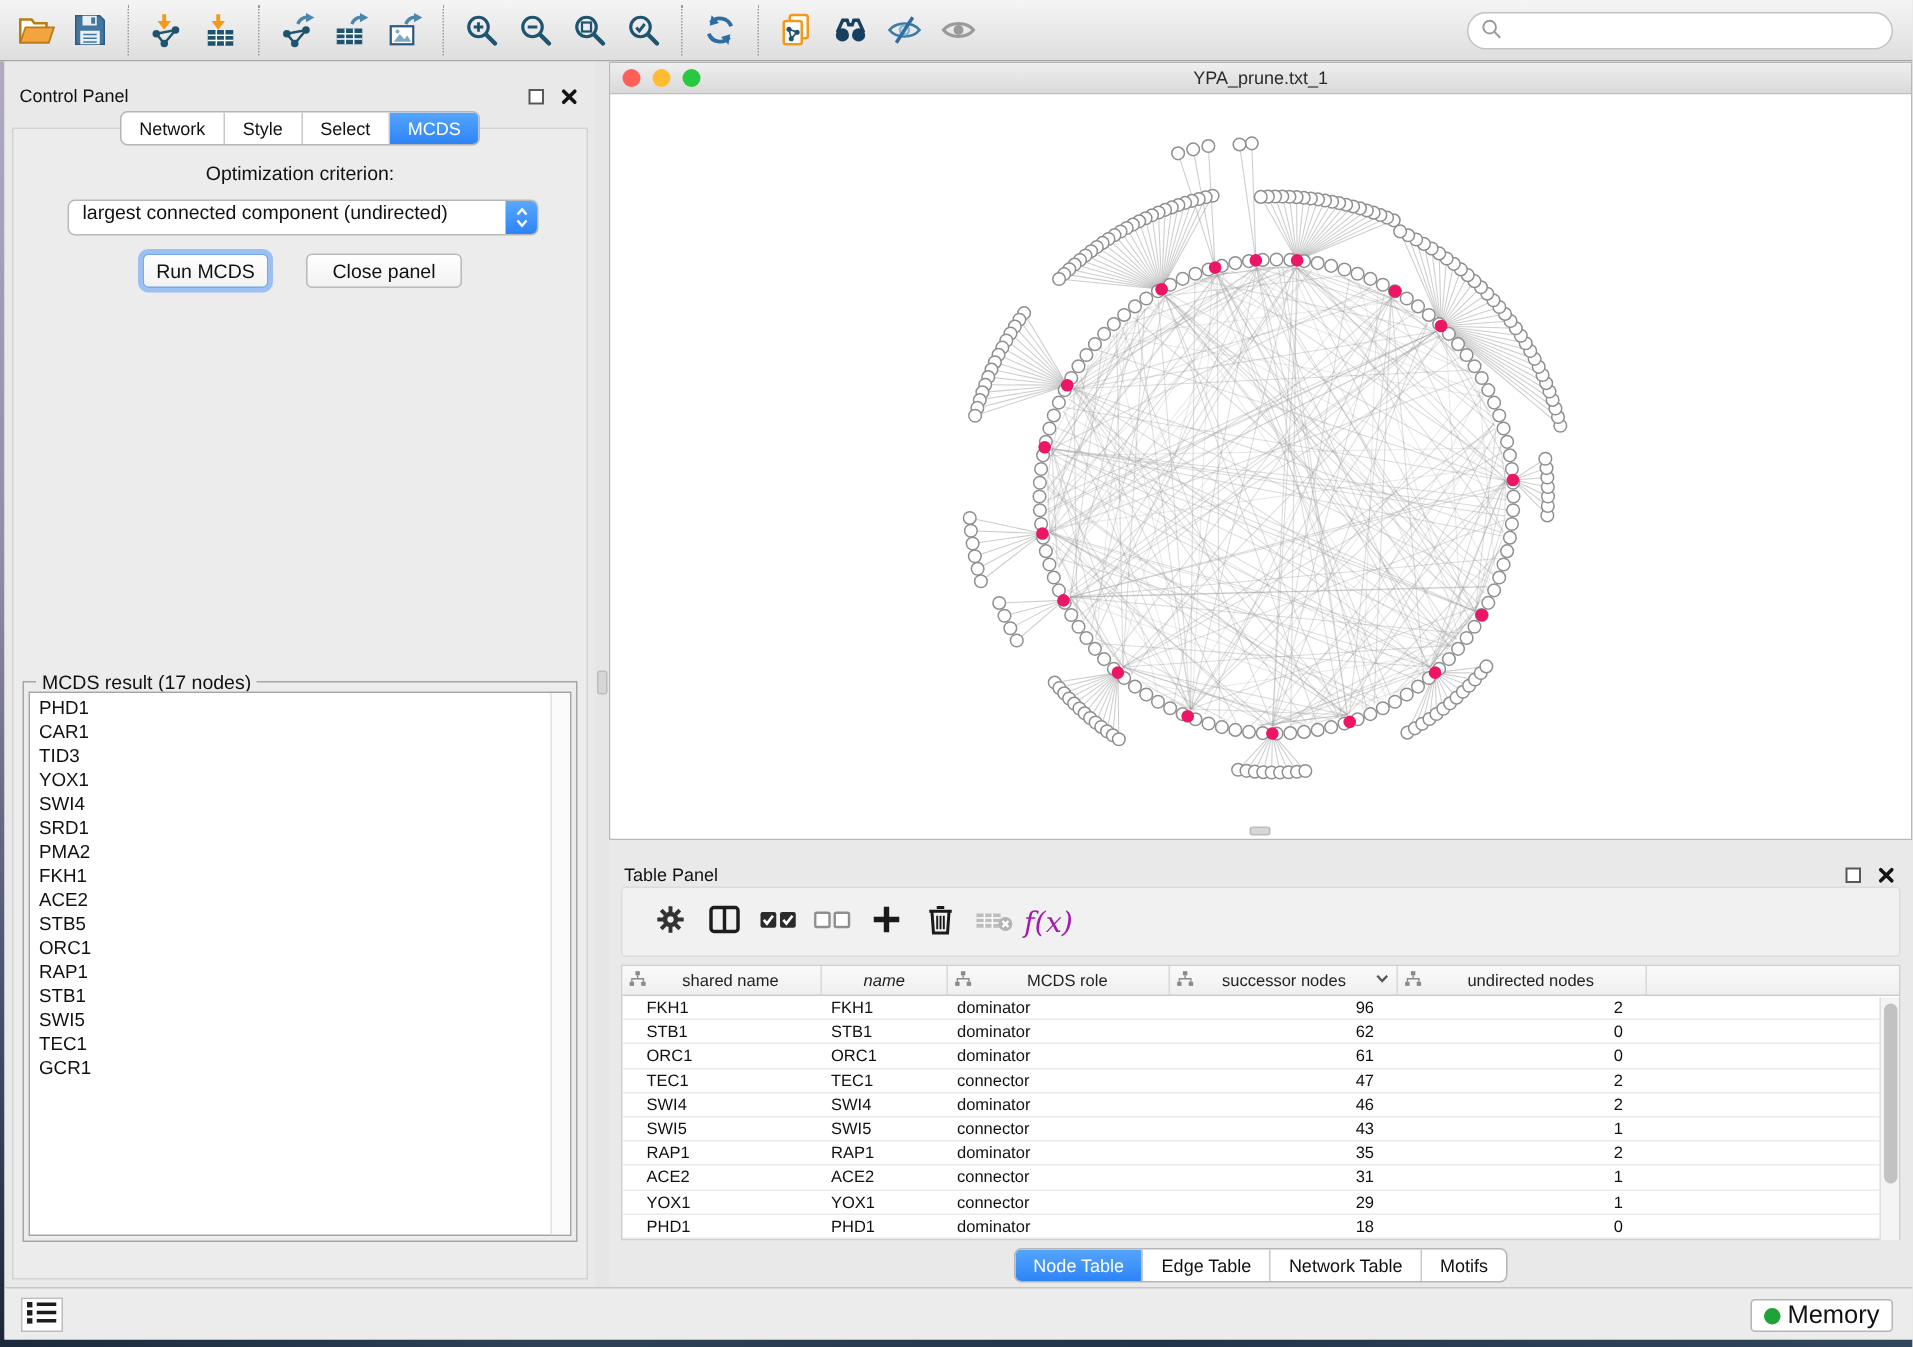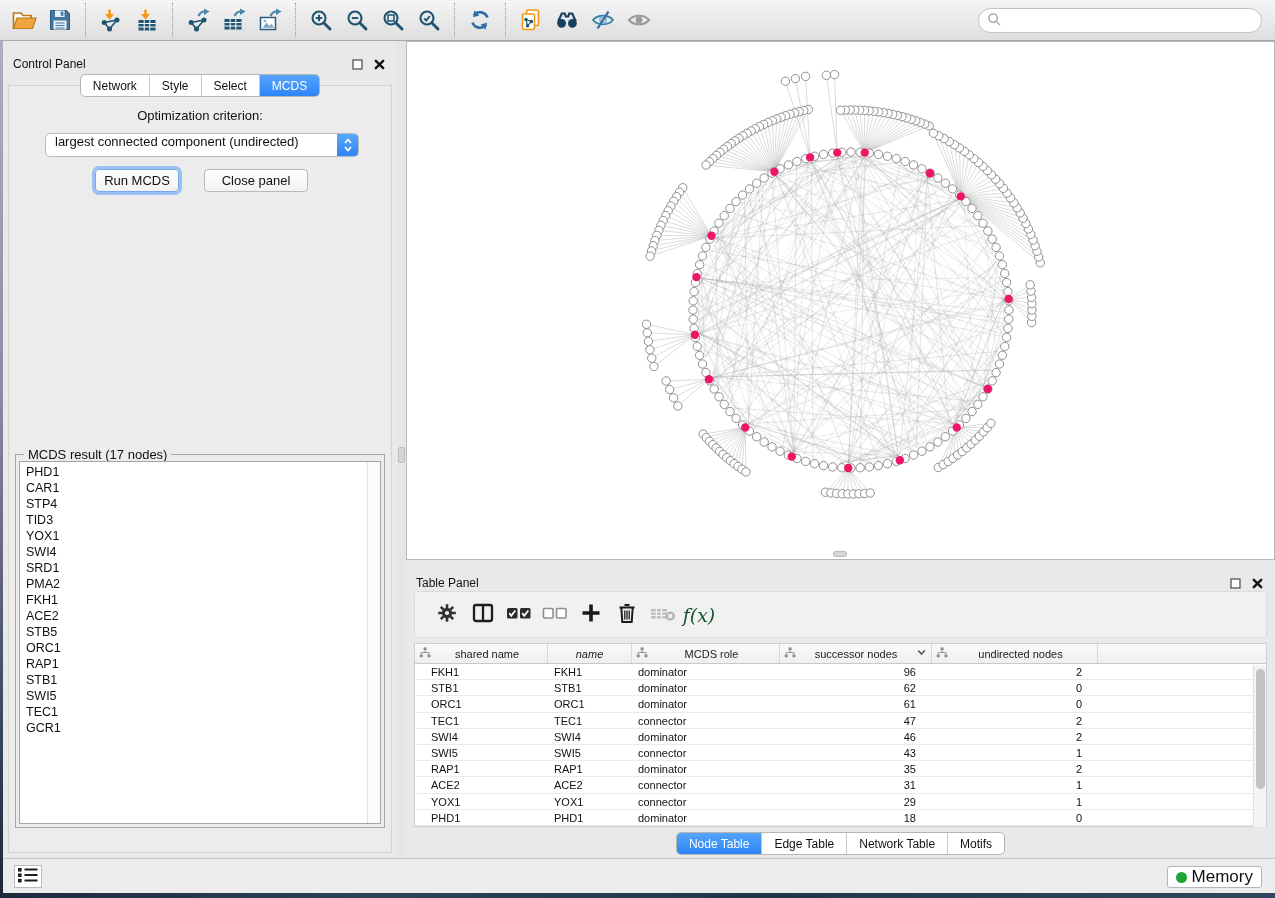--- a/index.html
+++ b/index.html
@@ -69,21 +69,21 @@
   .traffic { position:absolute; left:8px; top:4px; display:flex; gap:8px; }
   .light { width:12px; height:12px; border-radius:50%; }
   .net-title { font-size:12px; color:#2b2b2b; }
   .net-body { position:relative; width:867px; height:496px; background:#fff; overflow:hidden; }
 
   
   .table-panel { position:absolute; left:406px; top:560px; width:869px; height:298px; background:#e9e9e9; }
   .tp-toolbar { position:absolute; left:8px; top:31px; width:853px; height:47px; background:#f1f1f1;
     border:1px solid #dcdcdc; border-radius:3px; display:flex; align-items:center; padding-left:14px; }
   .tp-icon { width:36px; height:36px; display:flex; align-items:center; justify-content:center; }
-  .fx { font-family:"DejaVu Serif", serif; font-style:italic; font-size:19px; color:#14532d; }
+  .fx { font-family:"DejaVu Serif", serif; font-style:italic; font-size:19px; color:#a21caf; }
   .node-table { position:absolute; left:8px; top:83px; width:853px; height:184px; background:#fff;
     border:1px solid #cfcfcf; }
   .nt-header { display:flex; height:20px; background:linear-gradient(#fafafa,#efefef); border-bottom:1px solid #c9c9c9; }
   .nt-hcell { display:flex; align-items:center; border-right:1px solid #d8d8d8; font-size:11px; color:#222;
     padding:0 4px; overflow:hidden; }
   .nt-hcell .hlabel { flex:1; text-align:center; white-space:nowrap; }
   .nt-body { position:relative; height:162px; overflow:hidden; }
   .nt-row { display:flex; height:16.2px; border-bottom:1px solid #ebebeb; }
   .nt-cell { font-size:11px; line-height:16px; padding:0 6px; white-space:nowrap; overflow:hidden; }
   .nt-cell.num { text-align:right; padding-right:16px; }
@@ -313,21 +313,20 @@
     <div class="btn-row">
       <div class="pushbtn focused" style="left:86px; width:84px;">Run MCDS</div>
       <div class="pushbtn" style="left:195px; width:104px;">Close panel</div>
     </div>
     <div class="group-box">
       <span class="group-legend">MCDS result (17 nodes)</span>
       <div class="mcds-list">
         <div class="mcds-items" id="mcds-items">
             <div class="mcds-item">PHD1</div>
             <div class="mcds-item">CAR1</div>
-            <div class="mcds-item">STP4</div>
             <div class="mcds-item">TID3</div>
             <div class="mcds-item">YOX1</div>
             <div class="mcds-item">SWI4</div>
             <div class="mcds-item">SRD1</div>
             <div class="mcds-item">PMA2</div>
             <div class="mcds-item">FKH1</div>
             <div class="mcds-item">ACE2</div>
             <div class="mcds-item">STB5</div>
             <div class="mcds-item">ORC1</div>
             <div class="mcds-item">RAP1</div>
@@ -340,20 +339,28 @@
       </div>
     </div>
   </div>
 </div>
 
 <div class="gutter">
     <div class="g-handle"></div>
   </div>
 
 <div class="net-window">
+  <div class="net-titlebar">
+    <span class="traffic">
+      <span class="light" id="tl-red" style="background: rgb(255, 95, 87);"></span>
+      <span class="light" id="tl-yellow" style="background: rgb(254, 188, 46);"></span>
+      <span class="light" id="tl-green" style="background: rgb(40, 200, 64);"></span>
+    </span>
+    <span class="net-title">YPA_prune.txt_1</span>
+  </div>
   <div class="net-body" id="net-body"><svg viewBox="0 0 867 496" width="867" height="496">
         <line x1="596.627299689753" y1="257.32725951714883" x2="483.1228712692276" y2="415.9134914186378" stroke="#9b9b9b" stroke-opacity="0.35" stroke-width="0.7"></line>
         <line x1="596.627299689753" y1="257.32725951714883" x2="453.520015294251" y2="420.7035340416103" stroke="#9b9b9b" stroke-opacity="0.35" stroke-width="0.7"></line>
         <line x1="596.627299689753" y1="257.32725951714883" x2="461.167623676599" y2="115.96621198793119" stroke="#9b9b9b" stroke-opacity="0.35" stroke-width="0.7"></line>
         <line x1="596.627299689753" y1="257.32725951714883" x2="596.277459794192" y2="282.8517756052333" stroke="#9b9b9b" stroke-opacity="0.35" stroke-width="0.7"></line>
         <line x1="596.627299689753" y1="257.32725951714883" x2="547.1139563674741" y2="381.0332340608135" stroke="#9b9b9b" stroke-opacity="0.35" stroke-width="0.7"></line>
         <line x1="596.627299689753" y1="257.32725951714883" x2="548.8009367266591" y2="379.4709094841107" stroke="#9b9b9b" stroke-opacity="0.35" stroke-width="0.7"></line>
         <line x1="596.627299689753" y1="257.32725951714883" x2="325.7650320567673" y2="170.8944267538534" stroke="#9b9b9b" stroke-opacity="0.35" stroke-width="0.7"></line>
         <line x1="596.627299689753" y1="257.32725951714883" x2="302.9689524748394" y2="208.67678671922866" stroke="#9b9b9b" stroke-opacity="0.35" stroke-width="0.7"></line>
         <line x1="596.627299689753" y1="257.32725951714883" x2="427.524914650653" y2="420.11039268482523" stroke="#9b9b9b" stroke-opacity="0.35" stroke-width="0.7"></line>

